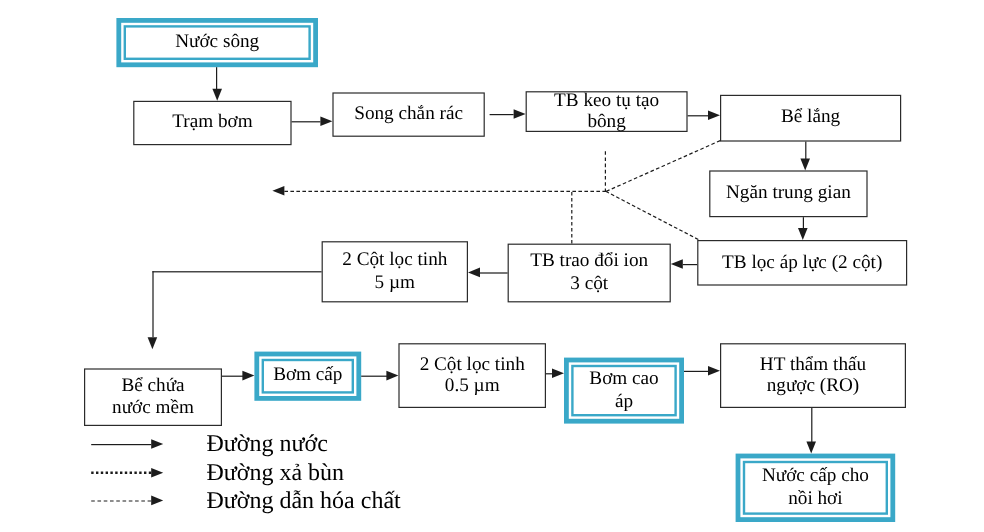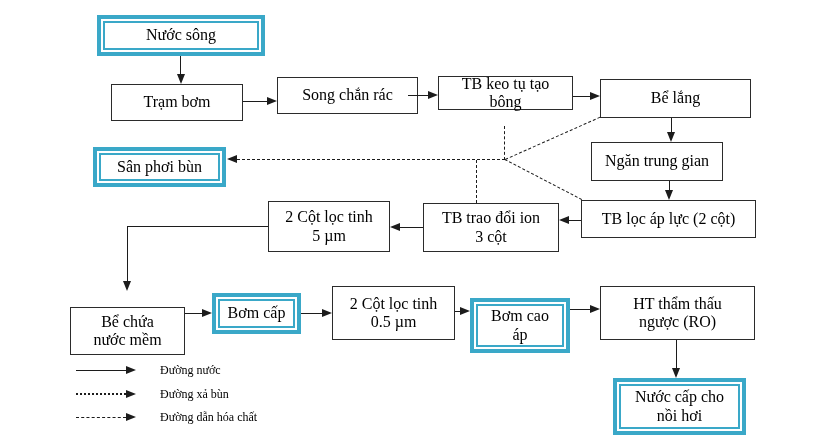--- a/index.html
+++ b/index.html
@@ -36,57 +36,52 @@
   .leg-swatch { position:relative; width:62px; height:10px; }
   .leg-line { position:absolute; left:0; top:4px; width:50px; height:0; }
   .leg-line.solid  { border-top:1.6px solid #1c1c1c; }
   .leg-line.dashed { border-top:1.6px dashed #1c1c1c; }
   .leg-line.dotted { border-top:2.2px dotted #1c1c1c; }
   .leg-ah {
     position:absolute; left:50px; top:0.3px; width:0; height:0;
     border-top:4.5px solid transparent; border-bottom:4.5px solid transparent;
     border-left:10px solid #1c1c1c;
   }
-  .leg-label { margin-left:22px; font-size:12px; white-space:nowrap; }
+  .leg-label { margin-left:34px; font-size:20px; white-space:nowrap; }
 </style>
 </head>
 <body>
 
 <div class="canvas">
 
   <div class="node hl" style="left:97px; top:15px; width:168px; height:41px;">
     <div class="hl-inner">
       <span>Nước sông</span>
     </div>
   </div>
 
   <div class="node" style="left:111px; top:84px; width:132px; height:37px;">Trạm bơm</div>
 
-  <div class="node" style="left:277px; top:77px; width:141px; height:37px;">Song chắn rác</div>
+  <div class="node" style="left:277px; top:77px; width:127px; height:37px;">Song chắn rác</div>
 
   <div class="node" style="left:438px; top:76px; width:135px; height:34px;font-family:Liberation Serif, serif;">TB keo tụ tạo
 bông</div>
 
   <div class="node" style="left:600px; top:79px; width:151px; height:39px;">Bể lắng</div>
 
   <div class="node" style="left:591px; top:142px; width:132px; height:39px;">Ngăn trung gian</div>
 
   <div class="node" style="left:581px; top:200px; width:175px; height:38px;">TB lọc áp lực (2 cột)</div>
 
   <div class="node" style="left:423px; top:203px; width:136px; height:49px;">TB trao đổi ion
 3 cột</div>
 
   <div class="node" style="left:268px; top:201px; width:122px; height:51px;">2 Cột lọc tinh
 5 µm</div>
 
-  <div class="node hl" style="left:93px; top:147px; width:133px; height:40px;">
-    <div class="hl-inner">
-      <span>Sân phơi bùn</span>
-    </div>
-  </div>
 
   <div class="node" style="left:70px; top:307px; width:115px; height:48px;">Bể chứa
 nước mềm</div>
 
   <div class="node hl" style="left:212px; top:293px; width:89px; height:41px;">
     <div class="hl-inner">
       <span>Bơm cấp</span>
     </div>
   </div>
 

